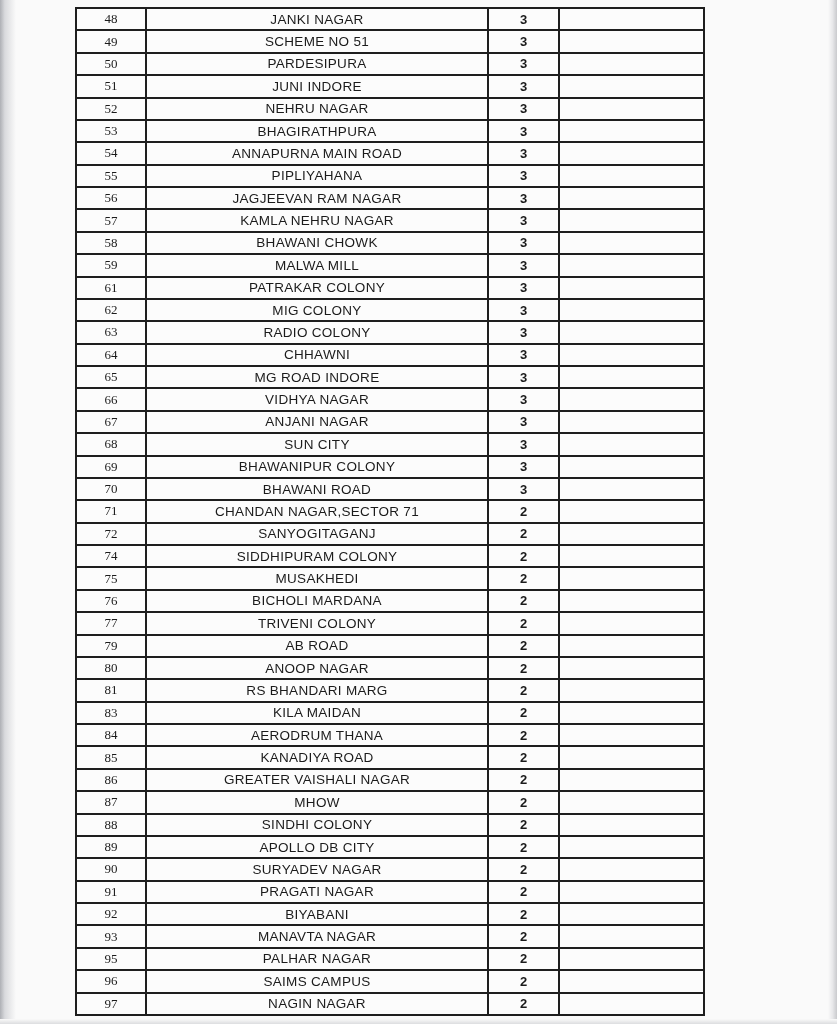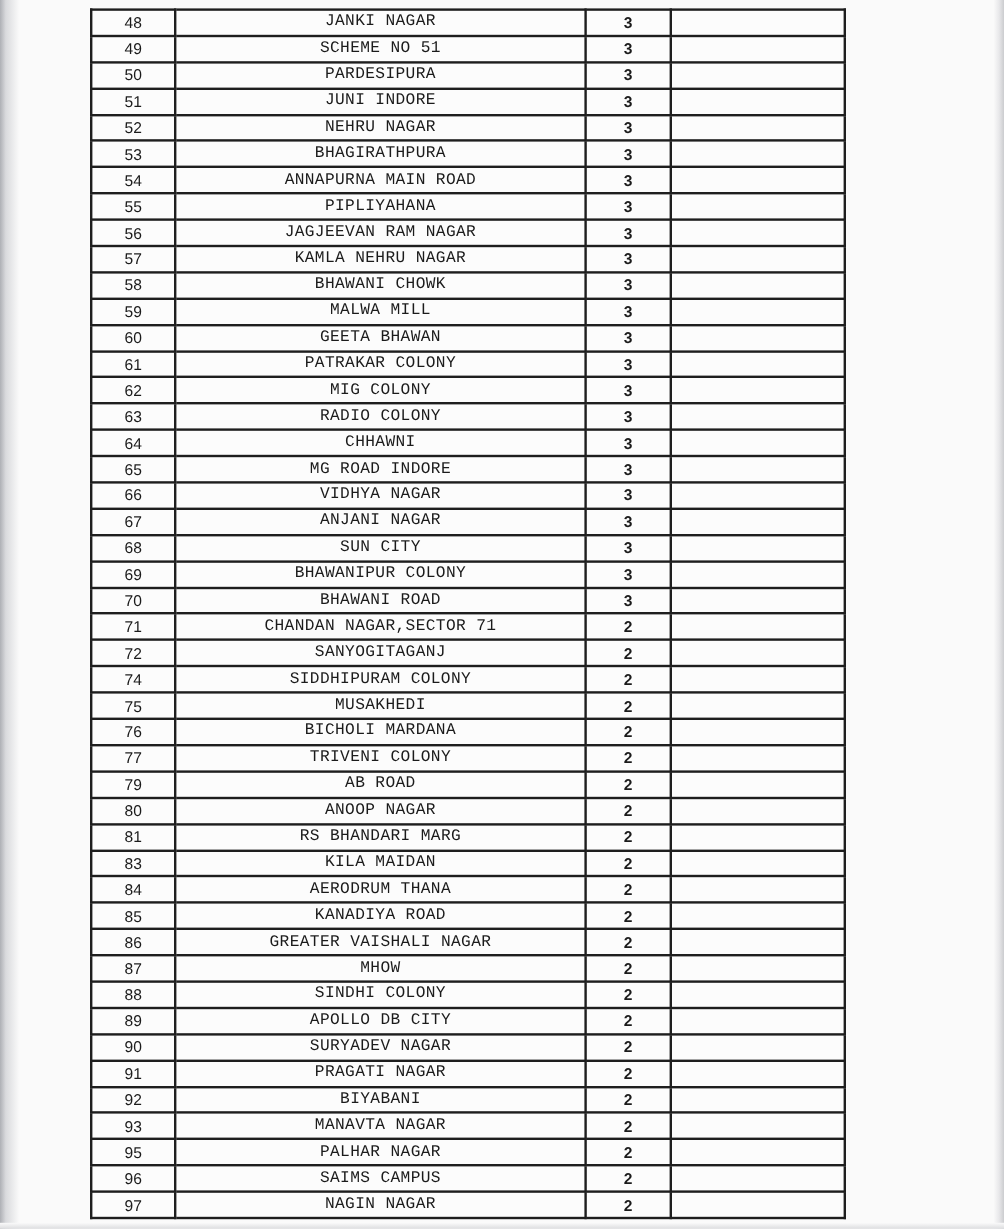--- a/index.html
+++ b/index.html
@@ -47,26 +47,26 @@
     border: 2px solid #1e1e1e;
     padding: 0;
     text-align: center;
     vertical-align: middle;
     overflow: hidden;
     white-space: nowrap;
     color: #1b1b1b;
   }
   td.col-serial {
     width: 68px;
-    font-family: Liberation Sans, sans-serif;
+    font-family: Liberation Serif, serif;
     font-size: 13px;
   }
   td.col-name {
     width: 340px;
-    font-family: Liberation Mono, monospace;
+    font-family: Liberation Sans, sans-serif;
     font-size: 13.5px;
     letter-spacing: 0.3px;
   }
   td.col-count {
     width: 69px;
     font-family: "Liberation Sans", sans-serif;
     font-size: 13px;
     font-weight: bold;
   }
   td.col-blank {
@@ -148,26 +148,20 @@
         <td class="col-count">3</td>
         <td class="col-blank"></td>
       </tr>
       <tr>
         <td class="col-serial">59</td>
         <td class="col-name">MALWA MILL</td>
         <td class="col-count">3</td>
         <td class="col-blank"></td>
       </tr>
       <tr>
-        <td class="col-serial">60</td>
-        <td class="col-name">GEETA BHAWAN</td>
-        <td class="col-count">3</td>
-        <td class="col-blank"></td>
-      </tr>
-      <tr>
         <td class="col-serial">61</td>
         <td class="col-name">PATRAKAR COLONY</td>
         <td class="col-count">3</td>
         <td class="col-blank"></td>
       </tr>
       <tr>
         <td class="col-serial">62</td>
         <td class="col-name">MIG COLONY</td>
         <td class="col-count">3</td>
         <td class="col-blank"></td>

